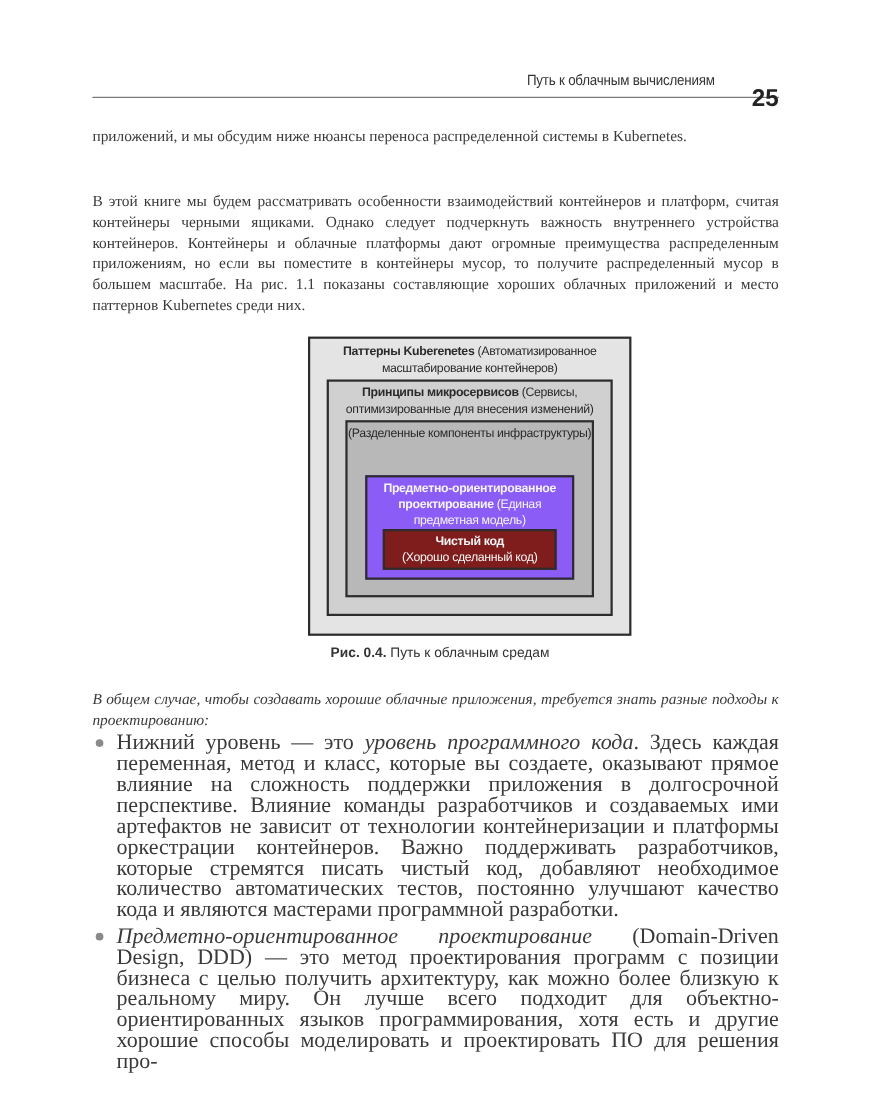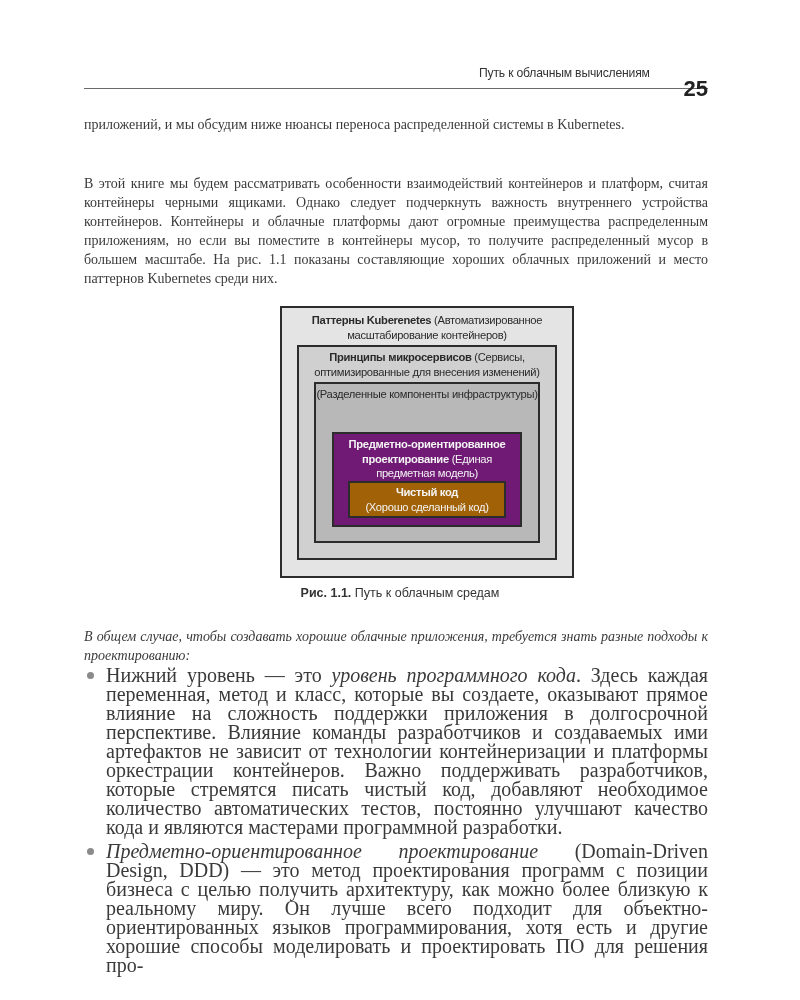--- a/index.html
+++ b/index.html
@@ -26,22 +26,22 @@
     .p1 { top: 115px; }
     .p2 { top: 174px; }
     .p3 { top: 627px; font-style: italic; }
     .diagram { position: absolute; left: 248px; top: 306px; width: 294px; height: 333px; margin-left: 32px; }
     .box { position: absolute; box-sizing: border-box; border: 2px solid #2c2c2c; text-align: center;
       font-family: "Liberation Sans", "DejaVu Sans", sans-serif; font-size: 11.2px; line-height: 14.5px; letter-spacing: -0.3px; }
     .box b { font-weight: bold; }
     .b1 { left: 0; top: 0; width: 294px; height: 272px; background: #e4e4e4; color: #2a2a2a; padding-top: 5px; }
     .b2 { left: 17px; top: 39px; width: 260px; height: 215px; background: #d0d0d0; color: #2a2a2a; padding-top: 3px; }
     .b3 { left: 34px; top: 76px; width: 226px; height: 161px; background: #b8b8b8; color: #2a2a2a; padding-top: 3px; }
-    .b4 { left: 52px; top: 126px; width: 190px; height: 95px; background: #701a75; color: #f4f4f4; padding-top: 3px; }
-    .b5 { left: 68px; top: 175px; width: 158px; height: 37px; background: #a16207; color: #f4f4f4; padding-top: 2px; }
+    .b4 { left: 52px; top: 126px; width: 190px; height: 95px; background: #8b5cf6; color: #f4f4f4; padding-top: 3px; }
+    .b5 { left: 68px; top: 175px; width: 158px; height: 37px; background: #7f1d1d; color: #f4f4f4; padding-top: 2px; }
     .box .t { display: block; }
     .caption {
       position: absolute; left: 0; width: 800px; top: 586px; text-align: center;
       font-family: "Liberation Sans", "DejaVu Sans", sans-serif; font-size: 12.5px; color: #333;
     }
     .caption b { font-weight: bold; }
     .bullets { position: absolute; left: 84px; top: 666px; width: 624px; font-size: 20px; line-height: 19px; text-align: justify; }
     .bullet { position: relative; padding-left: 22px; margin-bottom: 5px; }
     .dot { position: absolute; left: 3px; top: 6px; width: 7px; height: 7px; border-radius: 50%; background: #8a8a8a; }
     i { font-style: italic; }
@@ -77,21 +77,21 @@
     <b>Предметно-ориентированное проектирование</b>
     <span>(Единая предметная модель)</span>
   </div>
   <div class="box b5">
     <b class="t">Чистый код</b>
     <span>(Хорошо сделанный код)</span>
   </div>
 </div>
 
 <div class="caption">
-  <b>Рис. 1.1.</b>
+  <b>Рис. 0.4.</b>
   <span>Путь к облачным средам</span>
 </div>
 
 <div class="body-text p3">
   <p>В общем случае, чтобы создавать хорошие облачные приложения, требуется знать разные подходы к проектированию:</p>
 </div>
 
 <div class="bullets">
   <div class="bullet">
     <span class="dot"></span>

